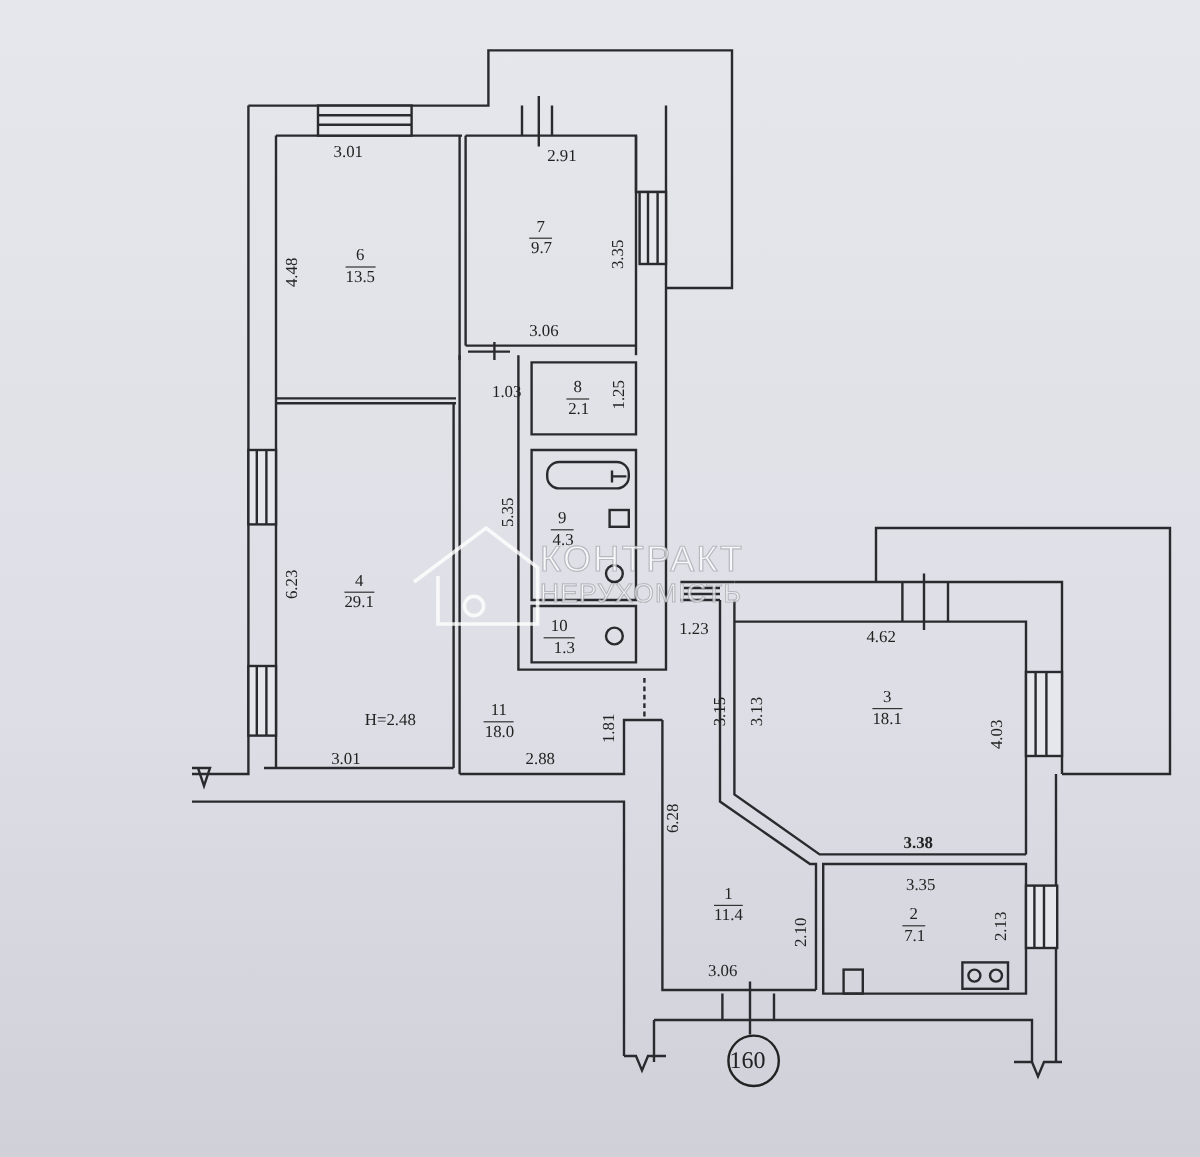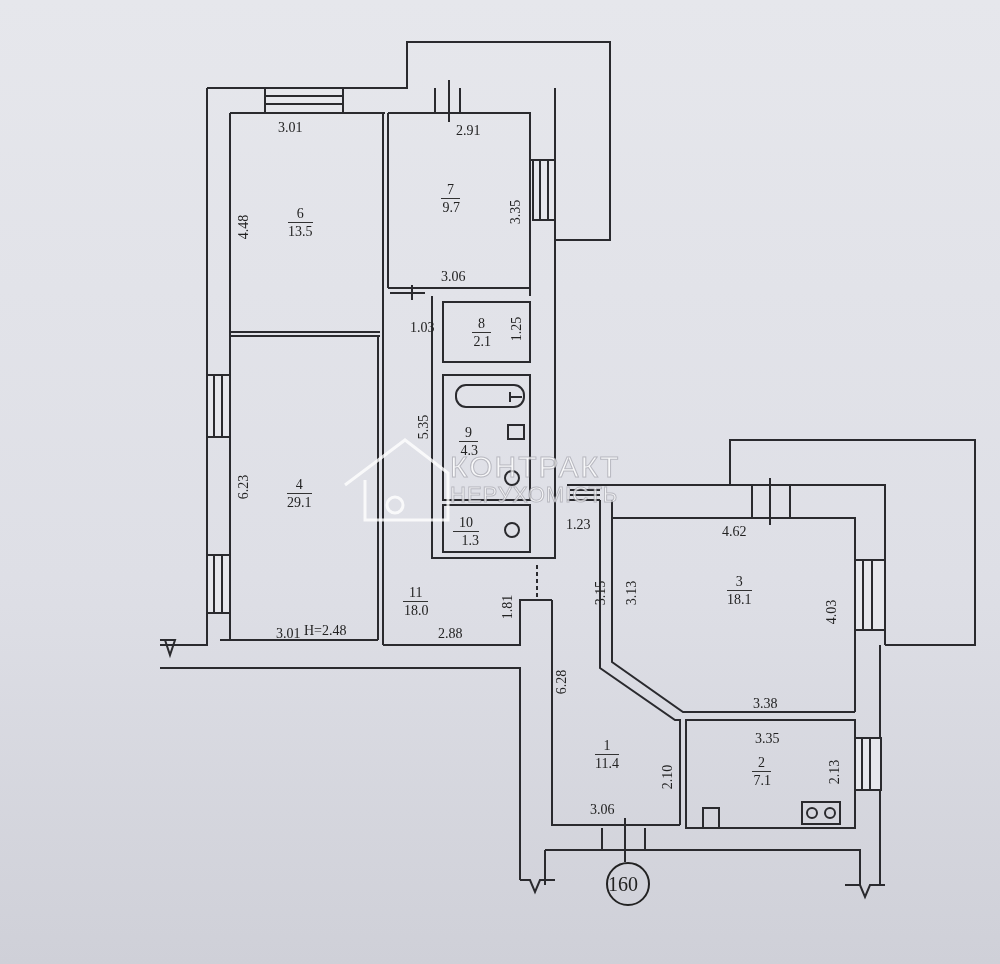--- a/index.html
+++ b/index.html
@@ -159,40 +159,40 @@
   </div>
   <div class="room" style="left:453px;top:515px;">
     <span class="num">10</span>
     <span class="area">1.3</span>
   </div>
   <div class="room" style="left:403px;top:585px;">
     <span class="num">11</span>
     <span class="area">18.0</span>
   </div>
 
-  <div class="lbl" style="left:304px;top:624px;">H=2.48</div>
+  <div class="lbl" style="left:304px;top:594px;">H=2.48</div>
 
   <div class="lbl" style="left:278px;top:121px;">3.01</div>
   <div class="lbl rot" style="left:232px;top:220px;">4.48</div>
   <div class="lbl" style="left:456px;top:124px;">2.91</div>
   <div class="lbl rot" style="left:504px;top:205px;">3.35</div>
   <div class="lbl" style="left:441px;top:270px;">3.06</div>
   <div class="lbl" style="left:410px;top:305px;margin-top:16px;">1.03</div>
   <div class="lbl rot" style="left:505px;top:322px;">1.25</div>
   <div class="lbl rot" style="left:412px;top:420px;">5.35</div>
   <div class="lbl rot" style="left:232px;top:480px;">6.23</div>
   <div class="lbl" style="left:276px;top:627px;">3.01</div>
   <div class="lbl" style="left:438px;top:627px;">2.88</div>
   <div class="lbl rot" style="left:496px;top:600px;">1.81</div>
   <div class="lbl" style="left:566px;top:518px;">1.23</div>
   <div class="lbl" style="left:722px;top:525px;">4.62</div>
   <div class="lbl rot" style="left:589px;top:586px;">3.15</div>
   <div class="lbl rot" style="left:620px;top:586px;">3.13</div>
   <div class="lbl rot" style="left:820px;top:605px;">4.03</div>
-  <div class="lbl" style="left:753px;top:697px;">3.38</div>
+  <div class="lbl" style="left:753px;top:697px;font-weight:bold;">3.38</div>
   <div class="lbl rot" style="left:550px;top:675px;">6.28</div>
   <div class="lbl" style="left:590px;top:803px;">3.06</div>
   <div class="lbl" style="left:755px;top:732px;">3.35</div>
   <div class="lbl rot" style="left:656px;top:770px;">2.10</div>
   <div class="lbl rot" style="left:823px;top:765px;">2.13</div>
 
   <div class="circle">160</div>
 </div>
 
 </body></html>

